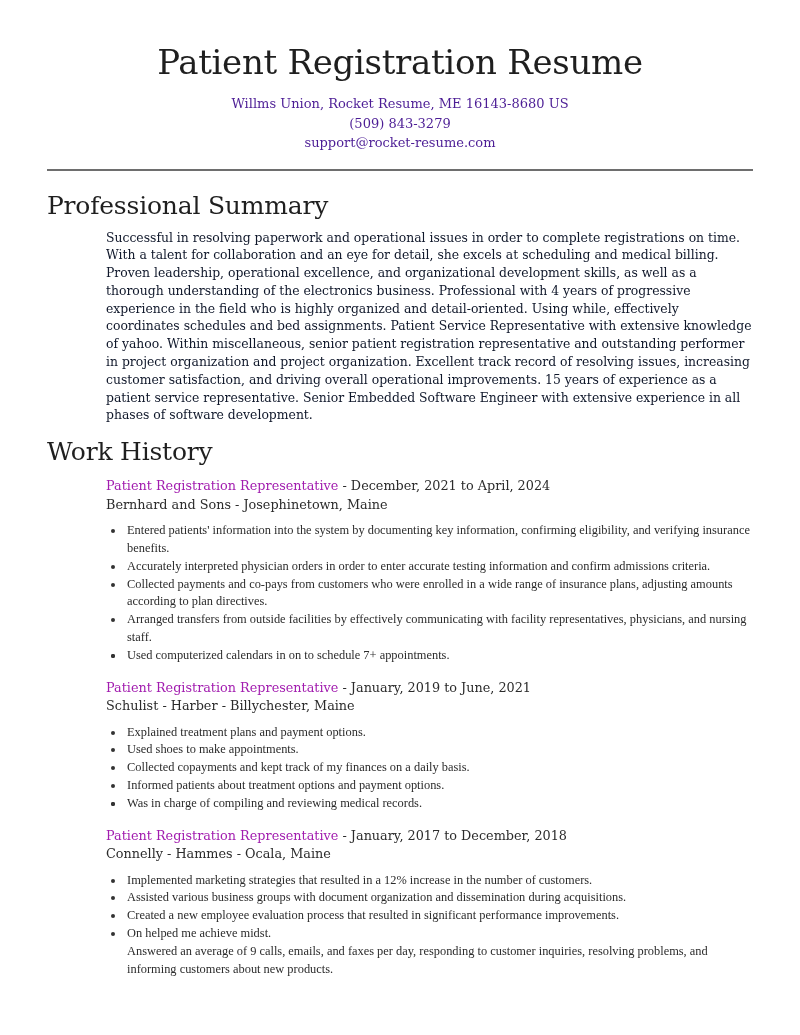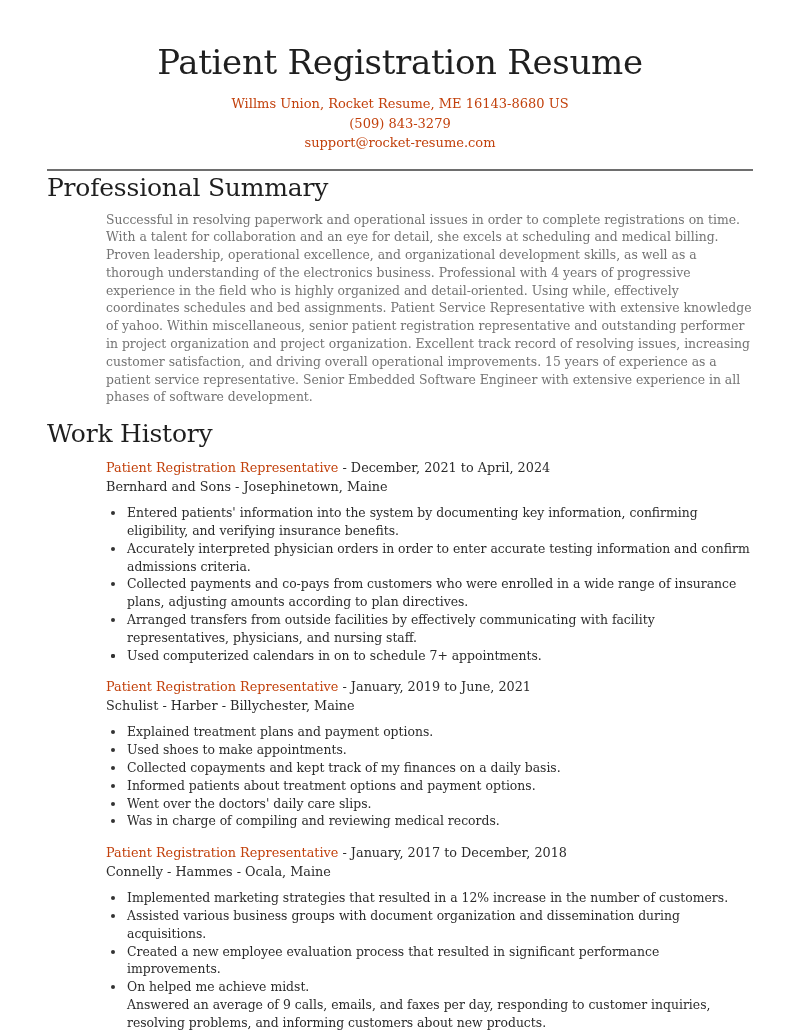--- a/index.html
+++ b/index.html
@@ -28,60 +28,61 @@
       font-weight: normal;
       color: #1f1f1f;
       margin: 0;
       line-height: 44px;
       letter-spacing: -0.3px;
     }
     .contact {
       margin-top: 10px;
       font-size: 13px;
       line-height: 19.5px;
-      color: #c2410c;
+      color: #4c1d95;
     }
     .contact div { display: block; }
     .rule {
       margin: 16px 47px 0 47px;
       height: 0;
       border: none;
       border-top: 2px solid #6e6e6e;
     }
     .section-title {
       font-size: 25px;
       font-weight: normal;
       color: #1f1f1f;
       margin: 0;
       padding-left: 47px;
       line-height: 34px;
       letter-spacing: -0.2px;
     }
-    .summary-title { }
+    .summary-title { margin-top: 18px; }
     .summary {
       margin: 6px 47px 0 106px;
       font-size: 12.4px;
       line-height: 17.8px;
-      color: #737373;
+      color: #0f172a;
     }
     .work-title { margin-top: 11px; }
     .jobs {
       margin: 8px 47px 0 106px;
     }
     .job { margin-bottom: 14px; }
     .job-line {
       font-size: 12.8px;
       line-height: 18.5px;
       color: #2b2b2b;
     }
-    .job-title { color: #c2410c; }
+    .job-title { color: #a21caf; }
     .bullets {
       list-style: none;
       margin: 8px 0 0 0;
       padding: 0;
+      font-family: Liberation Serif, serif;
     }
     .bullets li {
       position: relative;
       padding-left: 21px;
       font-size: 12.4px;
       line-height: 17.8px;
       color: #2b2b2b;
     }
     .bullets li .dot {
       position: absolute;
@@ -130,21 +131,21 @@
     </div>
 
     <div class="job">
       <div class="job-line"><span class="job-title">Patient Registration Representative</span><span> - January, 2019 to June, 2021</span></div>
       <div class="job-line">Schulist - Harber - Billychester, Maine</div>
       <ul class="bullets">
         <li><span class="dot"></span><span>Explained treatment plans and payment options.</span></li>
         <li><span class="dot"></span><span>Used shoes to make appointments.</span></li>
         <li><span class="dot"></span><span>Collected copayments and kept track of my finances on a daily basis.</span></li>
         <li><span class="dot"></span><span>Informed patients about treatment options and payment options.</span></li>
-        <li><span class="dot"></span><span>Went over the doctors' daily care slips.</span></li>
+        <li><span class="dot"></span></li>
         <li><span class="dot"></span><span>Was in charge of compiling and reviewing medical records.</span></li>
       </ul>
     </div>
 
     <div class="job">
       <div class="job-line"><span class="job-title">Patient Registration Representative</span><span> - January, 2017 to December, 2018</span></div>
       <div class="job-line">Connelly - Hammes - Ocala, Maine</div>
       <ul class="bullets">
         <li><span class="dot"></span><span>Implemented marketing strategies that resulted in a 12% increase in the number of customers.</span></li>
         <li><span class="dot"></span><span>Assisted various business groups with document organization and dissemination during acquisitions.</span></li>

